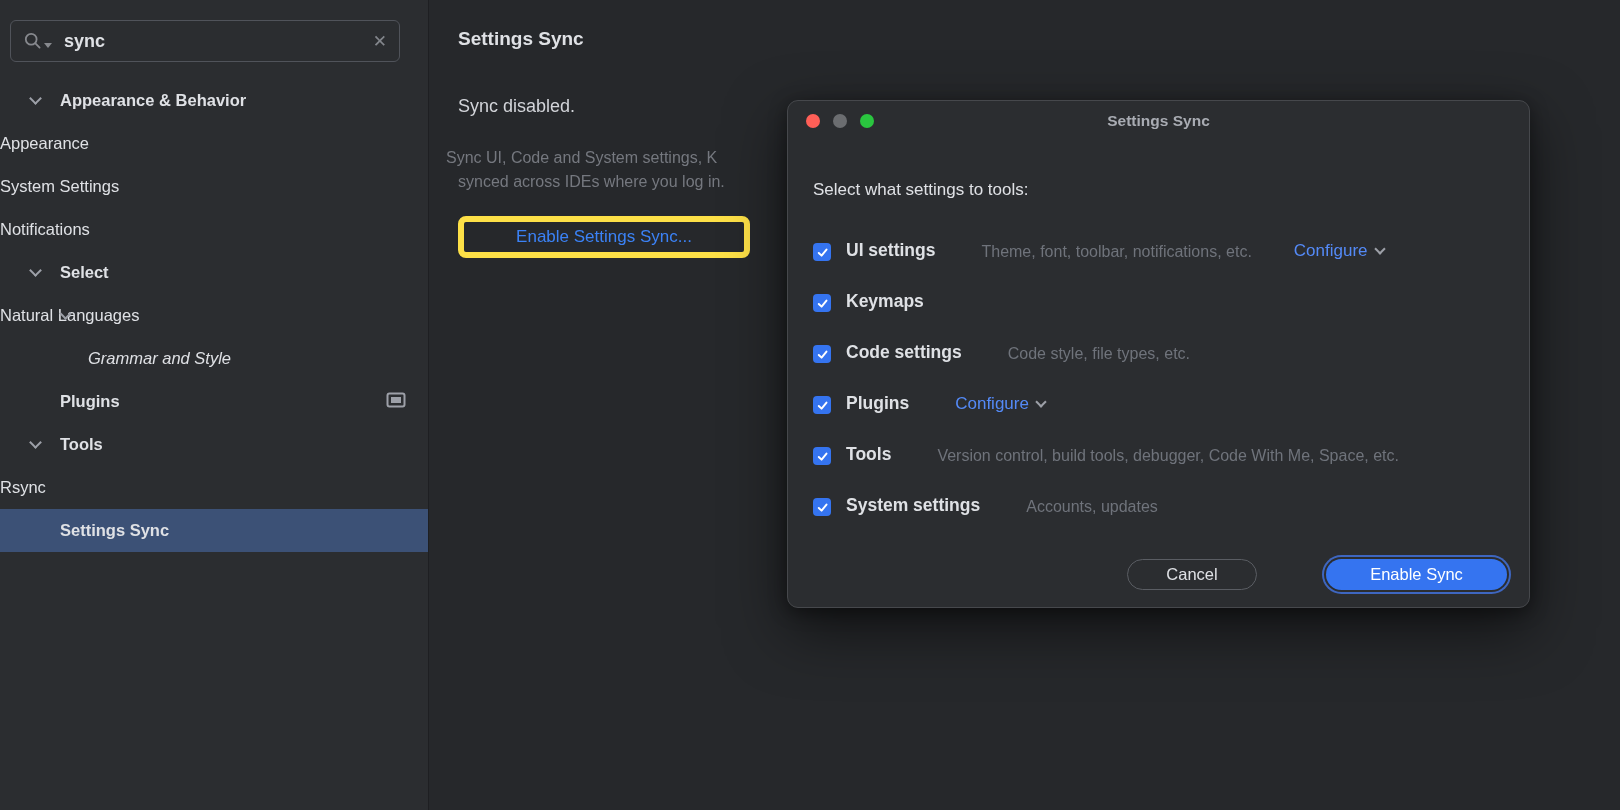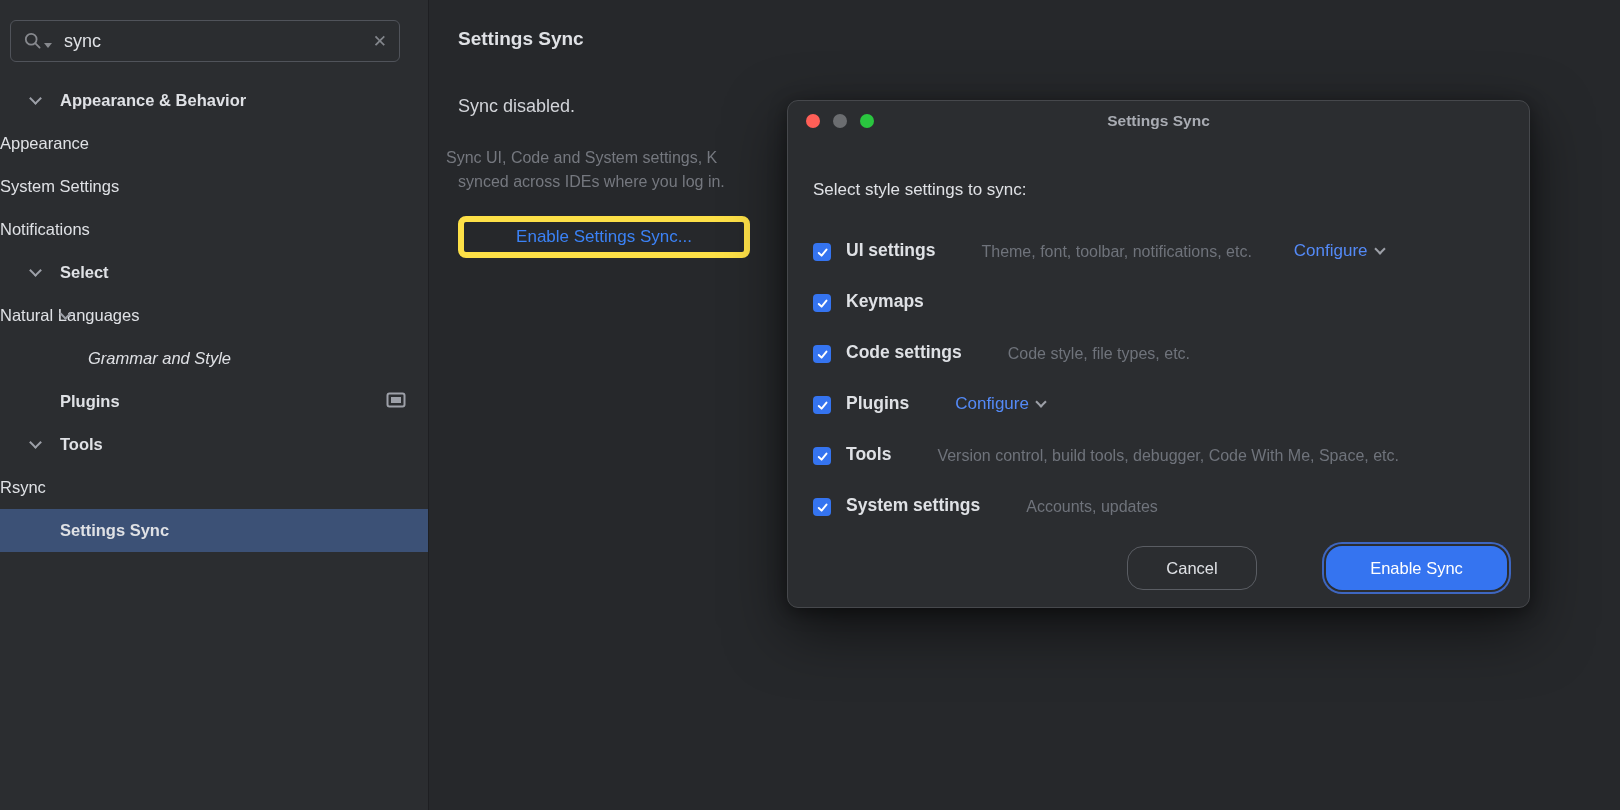--- a/index.html
+++ b/index.html
@@ -13,21 +13,21 @@
   
   .sidebar { position:absolute; left:0; top:0; width:429px; height:810px;
              background:#2b2d30; border-right:1px solid #1e1f22; }
   .search-box { position:absolute; left:10px; top:20px; width:390px; height:42px;
                 border:1px solid #50535a; border-radius:6px;
                 display:flex; align-items:center; padding:0 12px; }
   .search-icon-wrap { display:flex; align-items:flex-end; margin-right:12px; }
   .search-tri { width:0; height:0; border-left:4px solid transparent; border-right:4px solid transparent;
                 border-top:5px solid #87898e; margin-left:1px; margin-bottom:3px; }
   .search-input { flex:1; background:transparent; border:none; outline:none;
-                  color:#dfe1e5; font-size:18px; font-family:inherit; }
+                  color:#dfe1e5; font-size:18px; font-family:inherit;font-weight:bold; }
   .clear-x { color:#83868c; font-size:17px; cursor:pointer; line-height:1; }
 
   .tree { position:absolute; left:0; top:79px; right:0; }
   .tree-row { position:relative; height:43px; display:flex; align-items:center;
               font-size:16.5px; color:#dfe1e5; cursor:default; }
   .tree-row.bold .tree-label { font-weight:bold; }
   .tree-row.selected { background:#3c5176; }
   .ind-root { padding-left:60px; }
   .ind-1 { }
   .ind-2 { padding-left:88px;font-style:italic; }
@@ -60,21 +60,21 @@
   .prompt { position:absolute; left:25px; top:79px; font-size:17px; color:#dfe1e5; }
   .rows { position:absolute; left:25px; top:132px; right:18px; }
   .sync-row { display:flex; align-items:flex-end; height:28px; margin-bottom:23px; white-space:nowrap; }
   .cb { width:18px; height:18px; border-radius:4px; background:#3574f0; flex:0 0 auto;
         display:flex; align-items:center; justify-content:center; margin-right:15px; cursor:pointer; }
   .row-label { font-size:17.5px; font-weight:bold; color:#dfe1e5; margin-right:46px; }
   .row-desc { font-size:16px; color:#6f737b; margin-right:42px; overflow:hidden; }
   .cfg-link { display:flex; align-items:center; gap:8px; color:#548af7; font-size:17px; cursor:pointer; }
   .cfg-link .chev { border-color:#9da0a8; width:8px; height:8px; margin-top:-4px; }
   .dlg-buttons { position:absolute; right:22px; bottom:17px; display:flex; align-items:center; gap:21px; }
-  .btn { height:44px; border-radius:16px; font-size:16.5px; font-family:inherit;
+  .btn { height:31px; border-radius:16px; font-size:16.5px; font-family:inherit;
          display:flex; align-items:center; justify-content:center; cursor:pointer; }
   .btn-cancel { width:130px; background:transparent; border:1px solid #5a5d63; color:#dfe1e5; }
   .btn-primary { width:181px; background:#3574f0; border:none; color:#ffffff;
                  box-shadow:0 0 0 2px #2b2d30, 0 0 0 4px rgba(70,122,240,.75);margin-left:48px; }
 </style>
 </head>
 <body>
 
 <div id="screen">
 
@@ -149,21 +149,21 @@
   <section class="dialog">
     <div class="titlebar">
       <div class="lights">
         <span class="light red"></span>
         <span class="light gray"></span>
         <span class="light green"></span>
       </div>
       <span class="dialog-title">Settings Sync</span>
     </div>
 
-    <div class="prompt">Select style settings to sync:</div>
+    <div class="prompt">Select what settings to tools:</div>
 
     <div class="rows">
 
       <div class="sync-row">
         <span class="cb">
           <svg width="13" height="13" viewBox="0 0 14 14">
               <path d="M3 7.5 L6 10.4 L11.3 3.8" stroke="#fff" stroke-width="2.1" fill="none" stroke-linecap="round" stroke-linejoin="round"></path>
             </svg>
         </span>
         <span class="row-label">UI settings</span>

